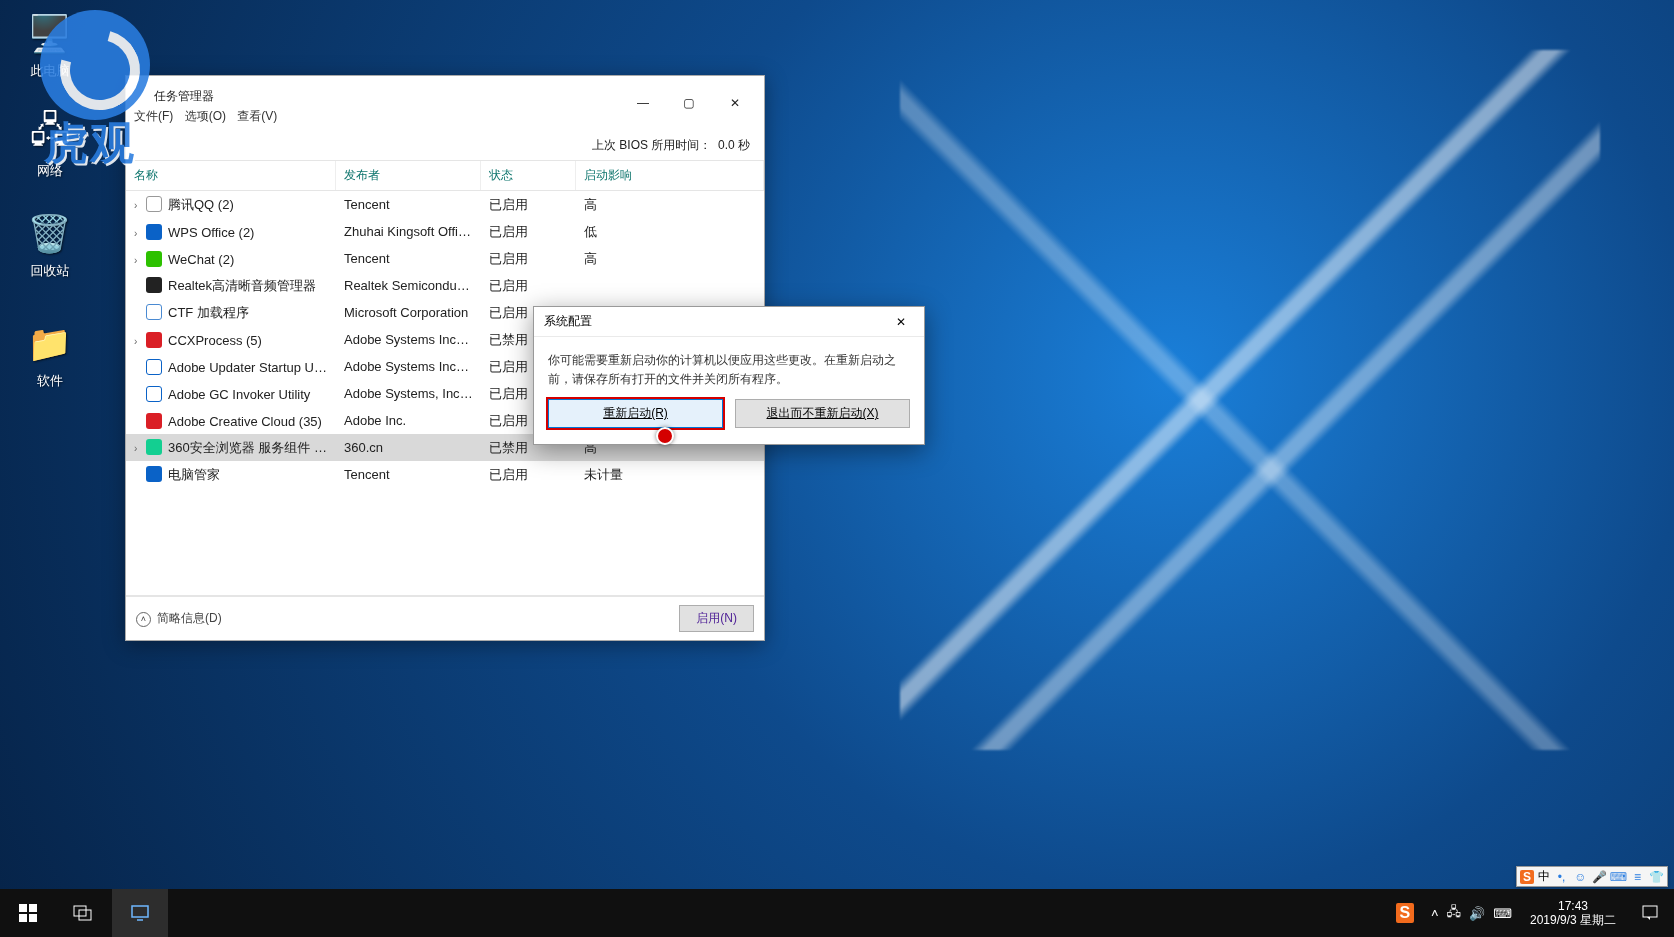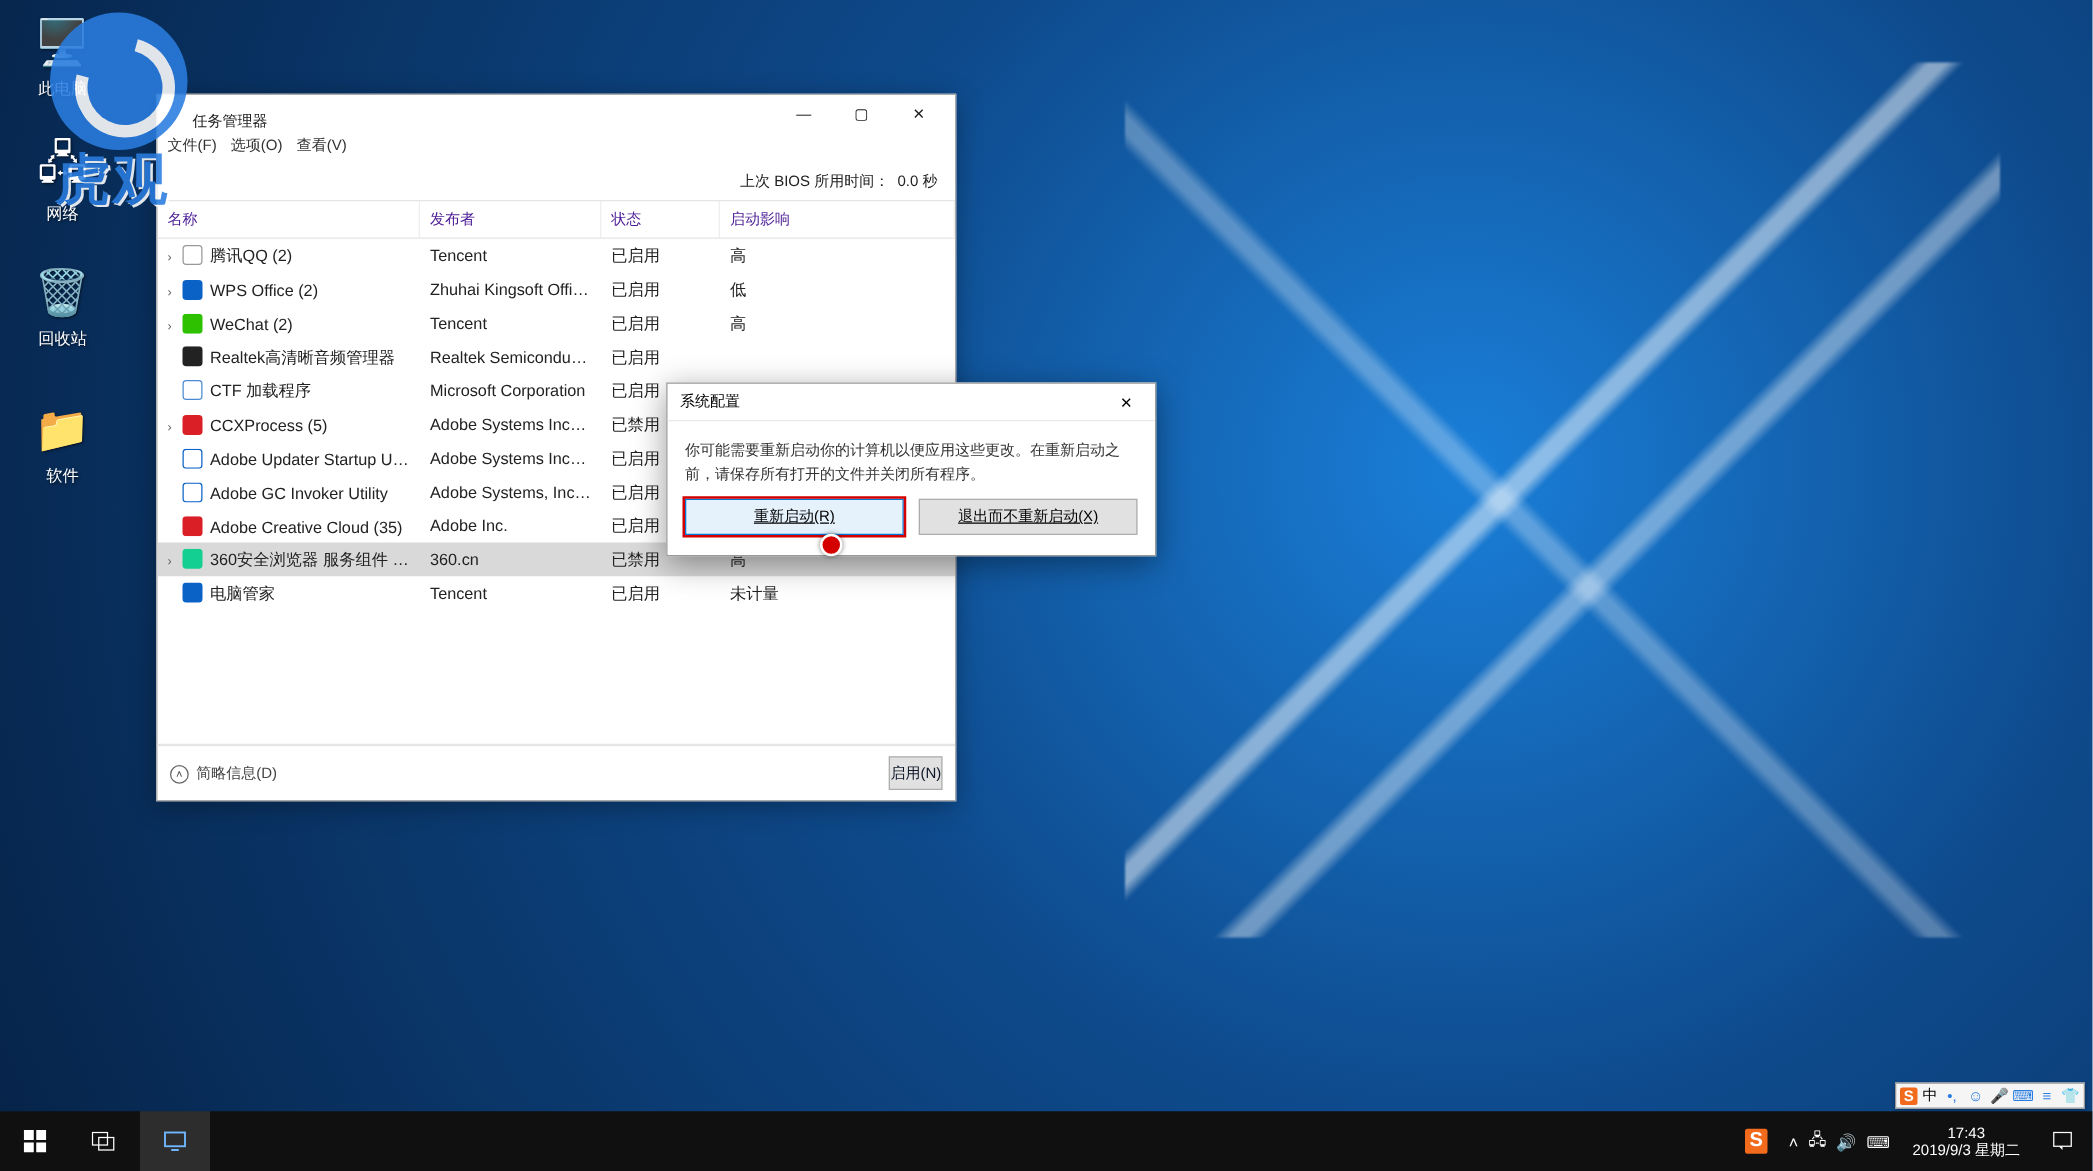--- a/index.html
+++ b/index.html
@@ -21,48 +21,48 @@
 .desktop-icon .glyph { width: 48px; height: 48px; margin: 0 auto 4px; display: flex; align-items: center; justify-content: center; font-size: 36px; }
 
 
 .watermark { position: absolute; left: 10px; top: 0; width: 160px; height: 200px; opacity: .88; pointer-events: none; z-index: 5; }
 .watermark .badge { width: 110px; height: 110px; background: #2a7de0; border-radius: 50%; margin-left: 30px; margin-top: 10px; position: relative; }
 .watermark .badge::before { content:""; position:absolute; left:20px; top:20px; width:60px; height:60px; border:10px solid #fff; border-radius:50%; border-top-color:transparent; transform: rotate(-30deg);}
 .watermark .txt { font-size: 44px; font-weight: 700; color: #2a7de0; text-shadow: 2px 2px 0 #fff; margin-top: -6px; text-align: center; letter-spacing: 2px;}
 
 
 .tm-window { position: absolute; left: 125px; top: 75px; width: 640px; height: 566px; background: #fff; border: 1px solid #aaa; box-shadow: 0 4px 20px rgba(0,0,0,.35); display: flex; flex-direction: column; font-size: 13px; color: #222; }
-.tm-titlebar { height: 30px; display: flex; align-items: flex-end; padding: 0 6px; }
+.tm-titlebar { height: 30px; display: flex; align-items: flex-start; padding: 12px 6px; }
 .tm-titlebar .icon { width: 16px; height: 16px; margin-right: 6px; }
 .tm-titlebar .title { flex: 1; font-size: 12px; }
 .tm-titlebar .ctrls { display: flex; }
 .tm-titlebar .ctrl { width: 46px; height: 30px; display: flex; align-items: center; justify-content: center; font-size: 12px; color: #222; }
 .tm-menubar { padding: 2px 8px; font-size: 12px; color: #333; }
 .tm-menubar span { margin-right: 8px; }
 .tm-tabs { display: flex; border-bottom: 1px solid #ccc; padding: 0 6px; margin-top: 4px; }
 .tm-tab { padding: 4px 12px; font-size: 12px; border: 1px solid transparent; border-bottom: none; position: relative; top: 1px; }
 .tm-tab.active { background: #fff; border-color: #ccc; z-index: 1; }
 .tm-body { flex: 1; display: flex; flex-direction: column; padding: 8px 0 0; overflow: hidden; }
 .tm-bios { text-align: right; padding: 2px 14px 6px; font-size: 12px; color: #222; }
-.tm-head { display: flex; border-top: 1px solid #e5e5e5; border-bottom: 1px solid #e5e5e5; font-size: 12px; color: #4c1d95; }
+.tm-head { display: flex; border-top: 1px solid #e5e5e5; border-bottom: 1px solid #e5e5e5; font-size: 12px; color: #0f766e; }
 .tm-head > div { padding: 6px 8px; border-right: 1px solid #eee; }
 .col-name { width: 210px; }
 .col-pub  { width: 145px; }
 .col-stat { width: 95px; }
 .col-imp  { flex: 1; }
 .tm-rows { flex: 1; overflow: auto; }
 .tm-row { display: flex; align-items: center; height: 27px; font-size: 13px; }
 .tm-row.sel { background: #d9d9d9; }
 .tm-row > div { padding: 0 8px; white-space: nowrap; overflow: hidden; text-overflow: ellipsis; }
 .tm-row .caret { display:inline-block; width: 12px; color:#666; font-size:10px; }
 .tm-row .app-ico { display:inline-block; width:16px; height:16px; vertical-align:-3px; margin-right: 6px; border-radius:3px;}
 .tm-footer { border-top: 2px solid #e5e5e5; height: 45px; display:flex; align-items:center; padding: 0 10px; }
 .tm-footer .less { flex:1; color:#444; font-size:12px; }
 .tm-footer .less .chev { border:1px solid #666; border-radius:50%; width:15px; height:15px; display:inline-flex; align-items:center; justify-content:center; margin-right:6px; font-size:9px; }
-.tm-footer .enable-btn { border:1px solid #adadad; background:#e1e1e1; padding: 4px 0; font-size:12px; color:#0f172a;text-align:center; }
+.tm-footer .enable-btn { border:1px solid #adadad; background:#e1e1e1; padding: 4px 16px; font-size:12px; color:#4c1d95;text-align:center; }
 
 
 .dialog { position:absolute; left: 533px; top: 306px; width: 392px; background:#fff; border:1px solid #999; box-shadow: 0 6px 24px rgba(0,0,0,.4); z-index: 10; font-size:12px; }
 .dialog .dlg-header { height: 30px; display:flex; align-items:center; padding: 0 10px; border-bottom: 1px solid #eaeaea; }
 .dialog .dlg-header .t { flex:1; }
 .dialog .close { width:26px; text-align:center; }
 .dialog .dlg-body { padding: 14px 14px 10px; color:#333; line-height: 1.6; }
 .dialog .chk-row { padding: 4px 14px 12px; }
 .dialog .chk-row input { vertical-align: -2px; margin-right: 4px; }
 .dialog .btn-row { display:flex; gap: 12px; justify-content:center; padding: 0 14px 16px; text-decoration: underline; }

